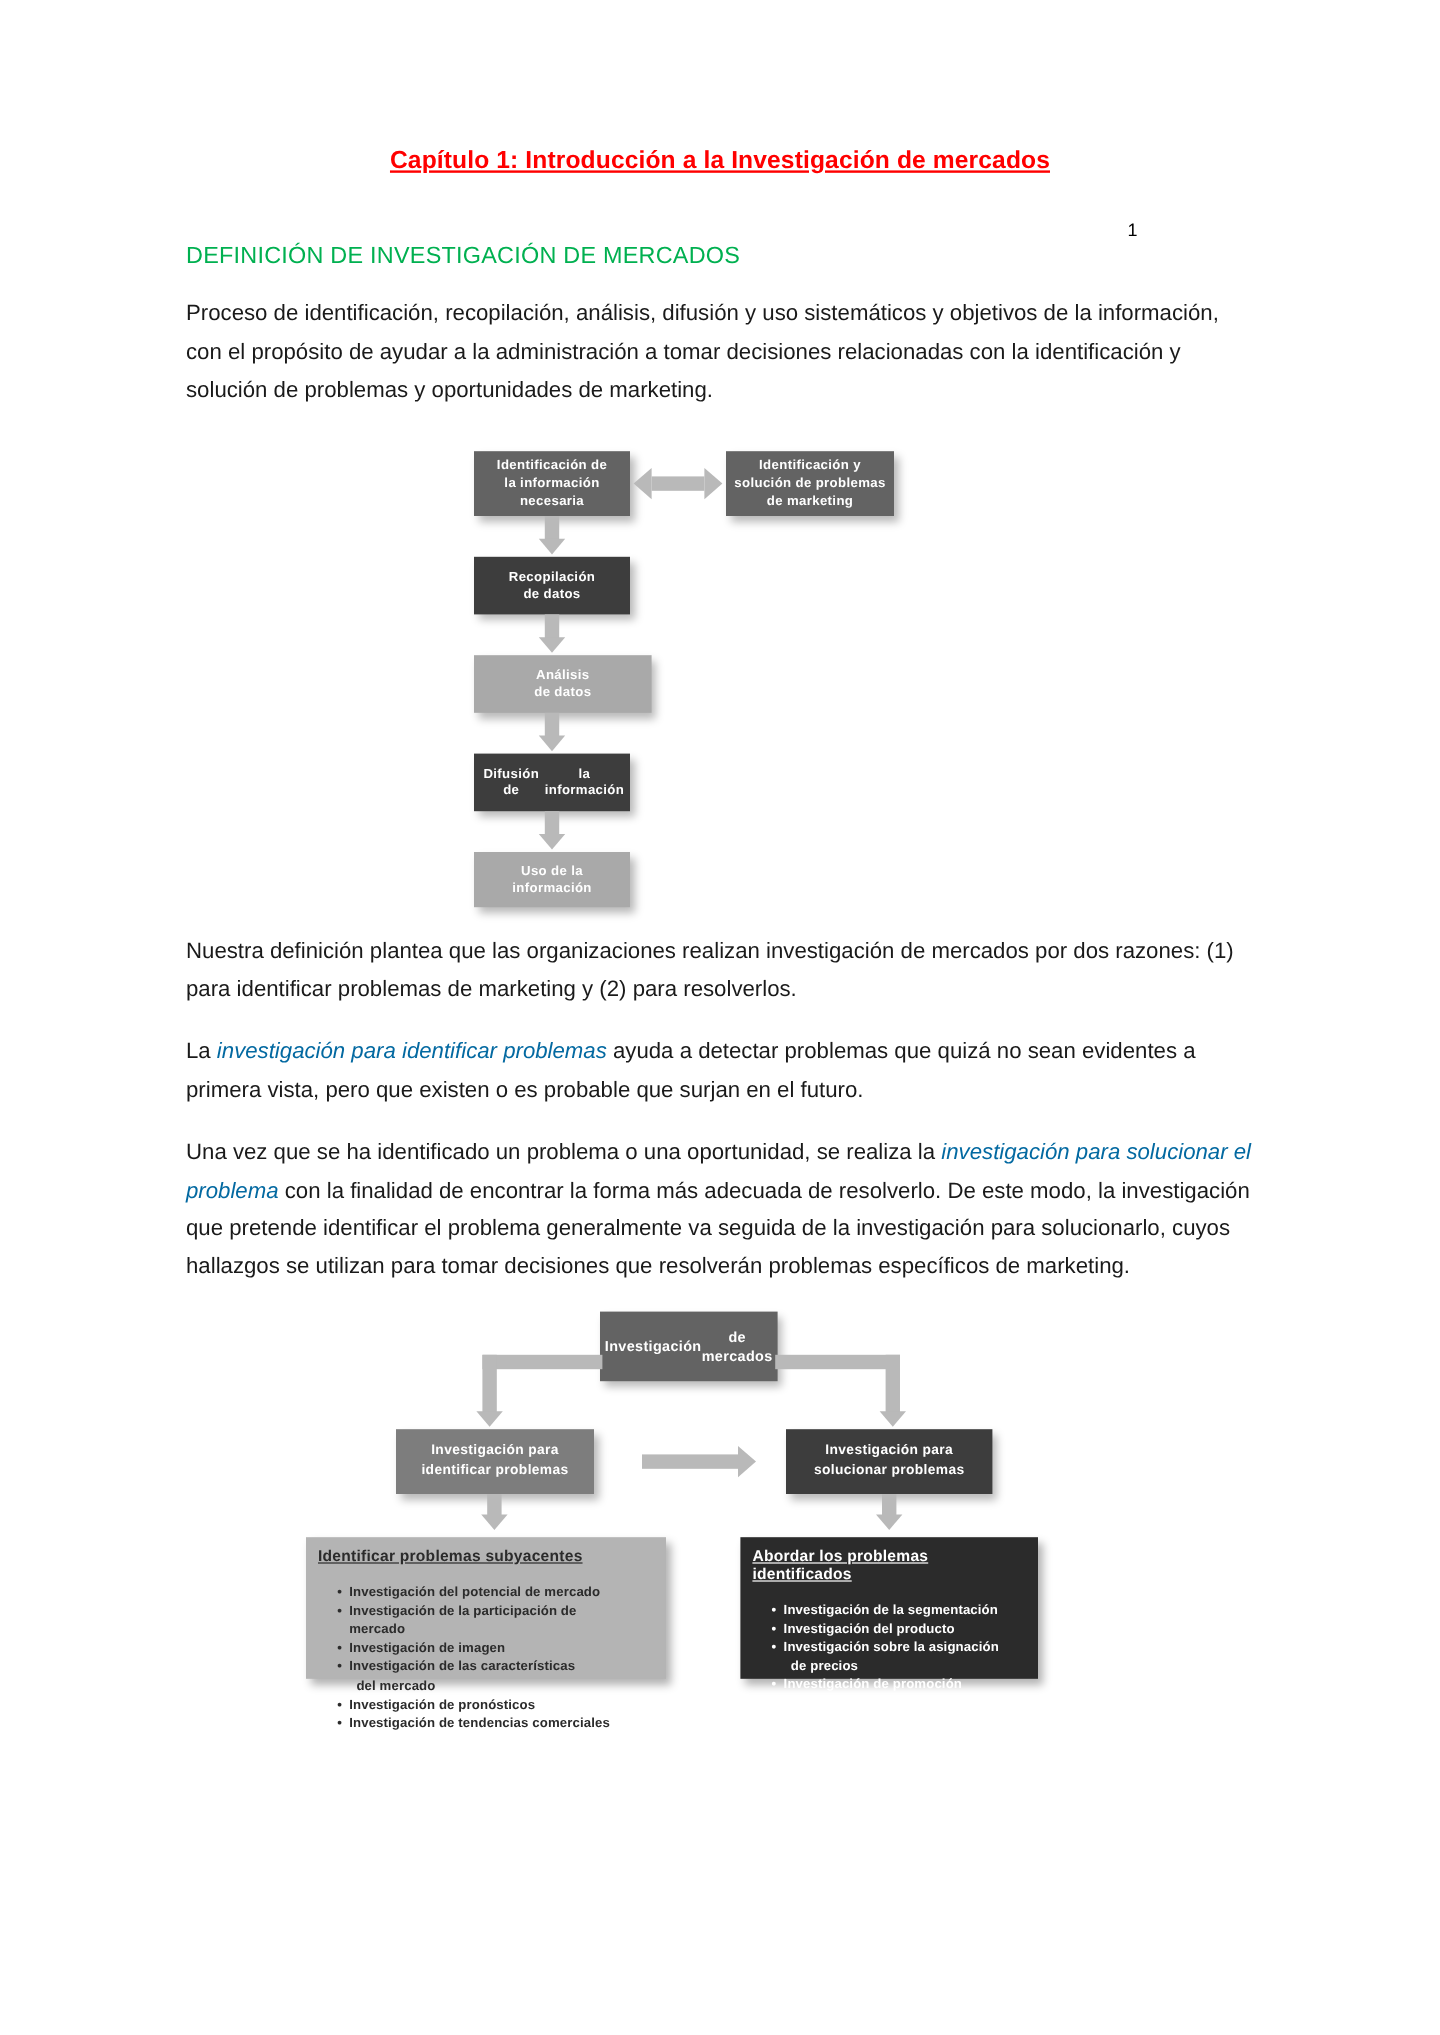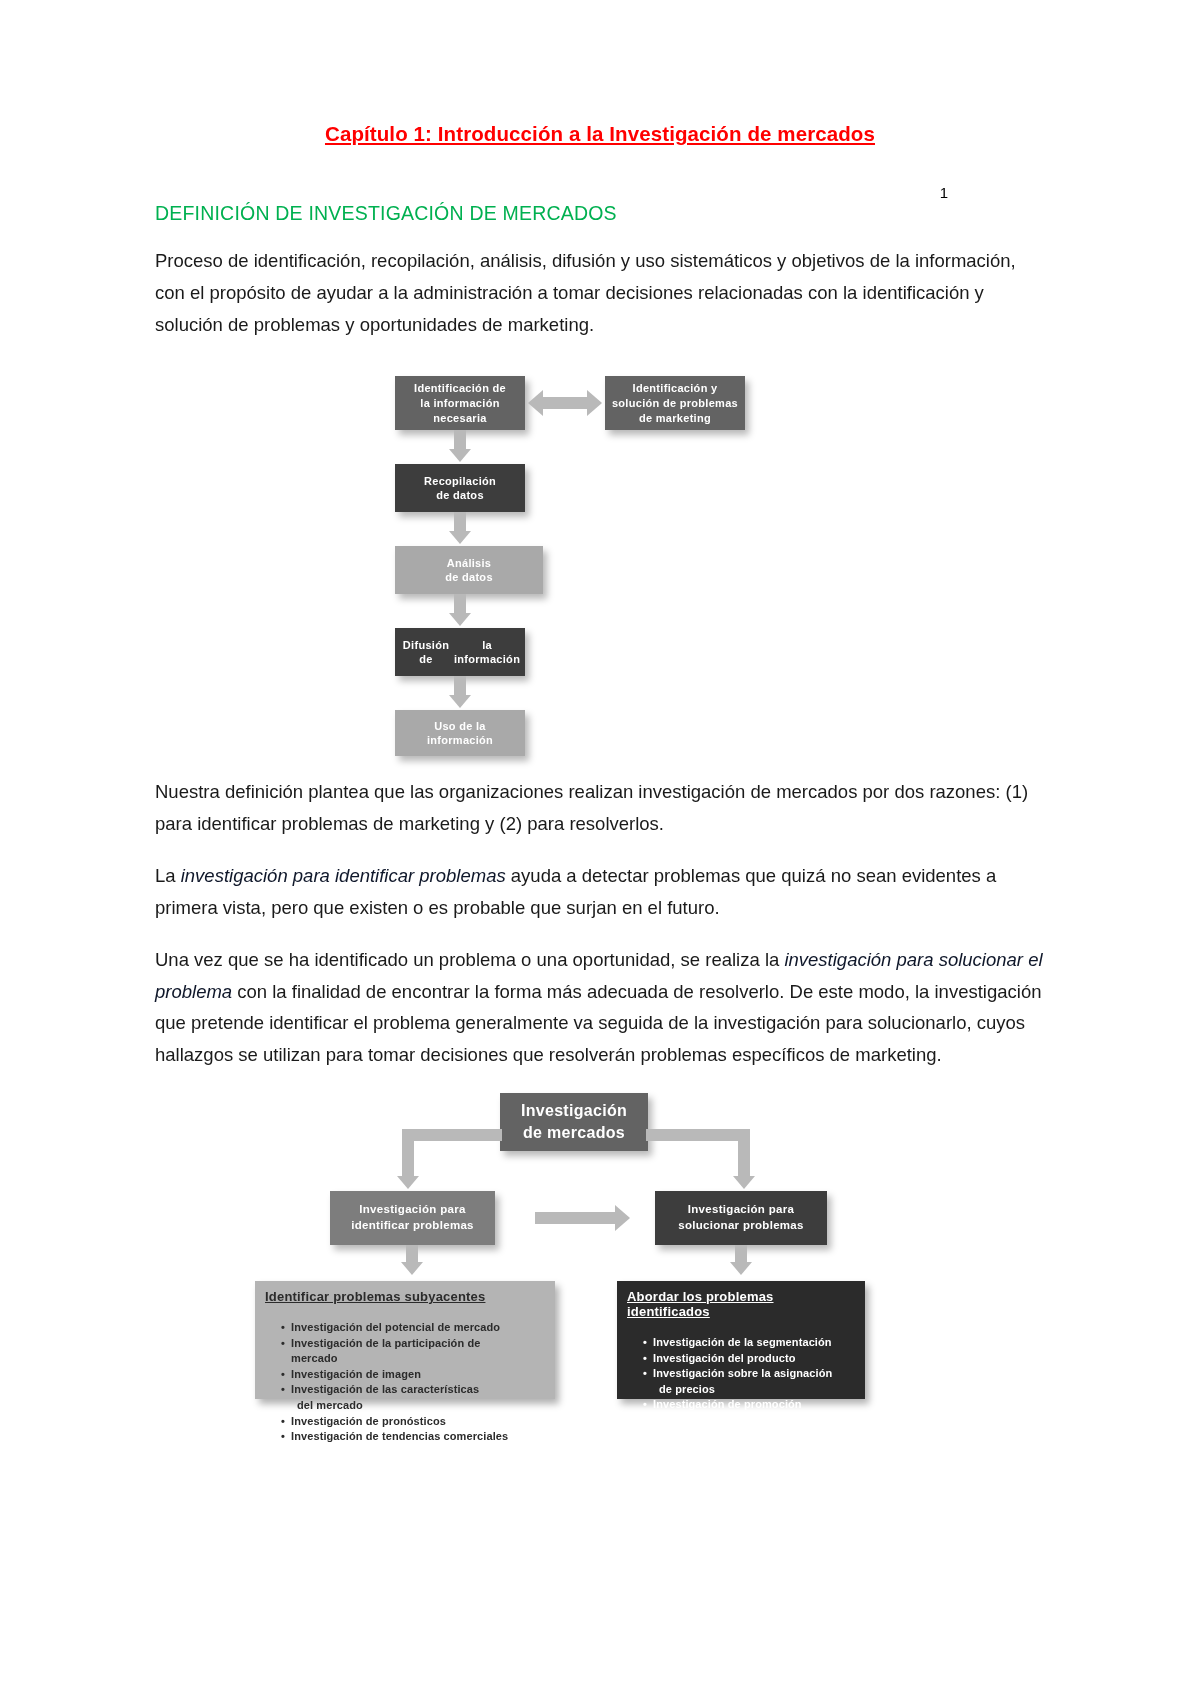--- a/index.html
+++ b/index.html
@@ -38,21 +38,21 @@
     letter-spacing:0.2px;
   }
 
   p.body-text {
     font-size:18.5px;
     line-height:1.72;
     margin:20px 0 0 0;
     color:#1a1a1a;
     text-align:left;
   }
-  .em-blue { color:#0f172a; font-style:italic; }
+  .em-blue { color:#0369a1; font-style:italic; }
 
   
   .diagram { position:relative; margin:0 auto; }
   .fbox {
     position:absolute;
     color:#ffffff;
     font-weight:bold;
     font-size:11px;
     line-height:1.35;
     display:flex;
@@ -195,21 +195,21 @@
     <p class="body-text">
       <span>La </span><span class="em-blue">investigación para identificar problemas</span><span> ayuda a detectar problemas que quizá no sean evidentes a primera vista, pero que existen o es probable que surjan en el futuro.</span>
     </p>
 
     <p class="body-text">
       <span>Una vez que se ha identificado un problema o una oportunidad, se realiza la </span><span class="em-blue">investigación para solucionar el problema</span><span> con la finalidad de encontrar la forma más adecuada de resolverlo. De este modo, la investigación que pretende identificar el problema generalmente va seguida de la investigación para solucionarlo, cuyos hallazgos se utilizan para tomar decisiones que resolverán problemas específicos de marketing.</span>
     </p>
 
     <div class="diagram" style="width:890px;height:320px;margin-top:22px;">
 
-      <div class="fbox g-mid" style="left:345px;top:0px;width:148px;height:58px;flex-direction:column;font-size:16px;">
+      <div class="fbox g-mid" style="left:345px;top:0px;width:148px;height:58px;flex-direction:row;font-size:12px;">
         <span>Investigación</span>
         <span>de mercados</span>
       </div>
 
       <div class="ar-shaft" style="left:247px;top:36px;width:100px;height:12px;"></div>
       <div class="ar-shaft" style="left:247px;top:36px;width:12px;height:48px;"></div>
       <div class="ar-head-down" style="left:242px;top:83px;"></div>
 
       <div class="ar-shaft" style="left:491px;top:36px;width:104px;height:12px;"></div>
       <div class="ar-shaft" style="left:583px;top:36px;width:12px;height:48px;"></div>

